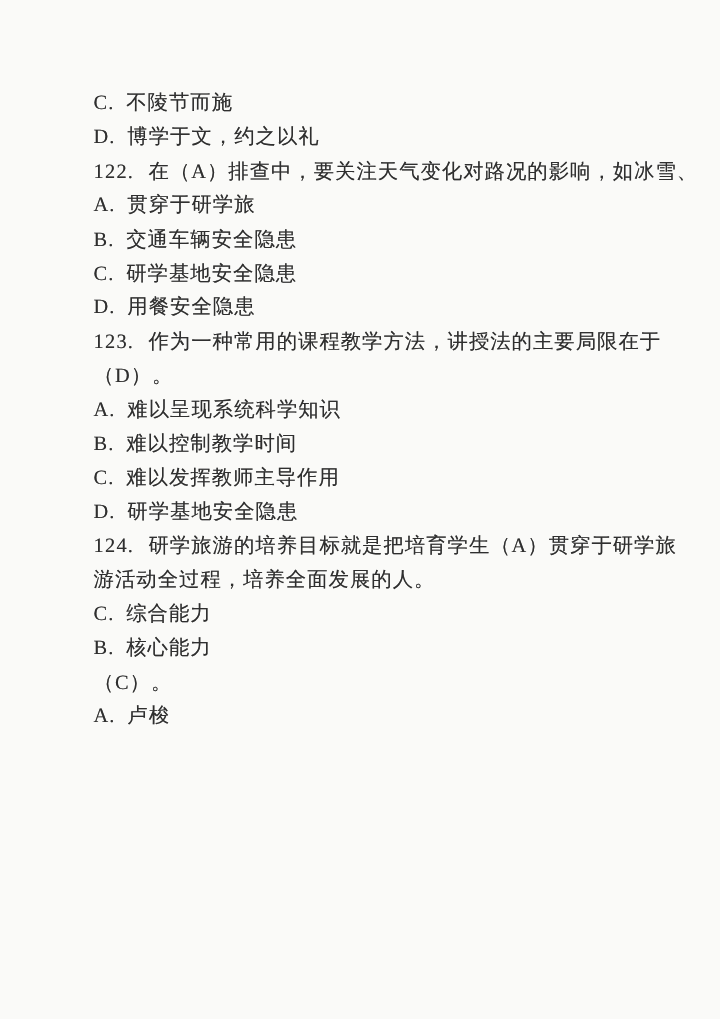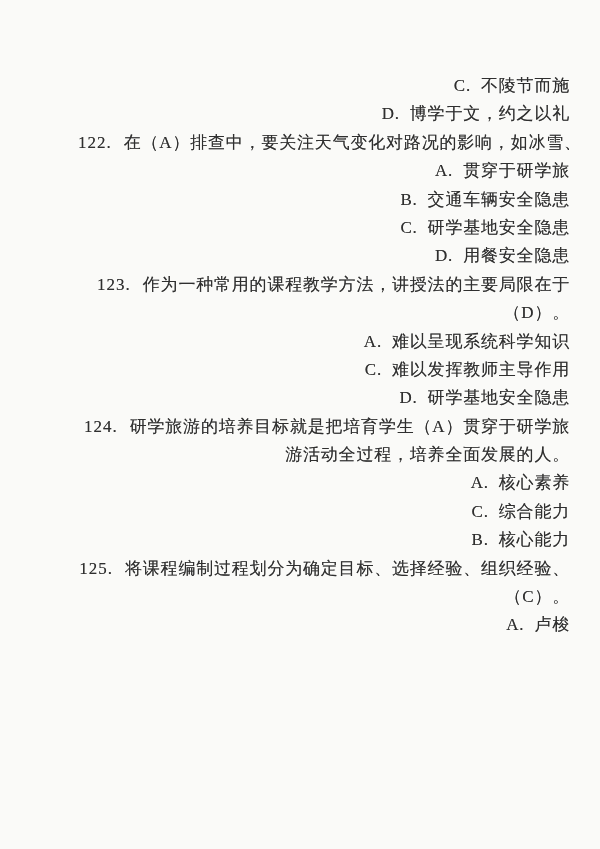--- a/index.html
+++ b/index.html
@@ -37,21 +37,21 @@
   .q-num {
     display: inline-block;
     margin-right: 12px;
     letter-spacing: 1px;
     font-family: Liberation Serif, serif;
   }
   .opt-label {
     display: inline-block;
     margin-right: 10px;
   }
-  .question-block { margin: 0; text-align: right; }
+  .question-block { margin: 0; }
 </style>
 </head>
 <body style="background: rgb(250, 250, 248);">
 
 <div class="page">
   <div class="doc-body">
       <div class="question-block">
         <div class="line option-line"><span class="opt-label">C.</span><span class="opt-text">不陵节而施</span></div>
         <div class="line option-line"><span class="opt-label">D.</span><span class="opt-text">博学于文，约之以礼</span></div>
       </div>
@@ -59,29 +59,28 @@
         <div class="line stem-line"><span class="q-num">122.</span><span class="stem-text">在（A）排查中，要关注天气变化对路况的影响，如冰雪、</span></div>
         <div class="line option-line"><span class="opt-label">A.</span><span class="opt-text">贯穿于研学旅</span></div>
         <div class="line option-line"><span class="opt-label">B.</span><span class="opt-text">交通车辆安全隐患</span></div>
         <div class="line option-line"><span class="opt-label">C.</span><span class="opt-text">研学基地安全隐患</span></div>
         <div class="line option-line"><span class="opt-label">D.</span><span class="opt-text">用餐安全隐患</span></div>
       </div>
       <div class="question-block">
         <div class="line stem-line"><span class="q-num">123.</span><span class="stem-text">作为一种常用的课程教学方法，讲授法的主要局限在于</span></div>
         <div class="line stem-line"><span class="stem-text">（D）。</span></div>
         <div class="line option-line"><span class="opt-label">A.</span><span class="opt-text">难以呈现系统科学知识</span></div>
+        <div class="line option-line"><span class="opt-label">B.</span><span class="opt-text">难以控制教学时间</span></div>
         <div class="line option-line"><span class="opt-label">C.</span><span class="opt-text">难以发挥教师主导作用</span></div>
         <div class="line option-line"><span class="opt-label">D.</span><span class="opt-text">研学基地安全隐患</span></div>
       </div>
       <div class="question-block">
         <div class="line stem-line"><span class="q-num">124.</span><span class="stem-text">研学旅游的培养目标就是把培育学生（A）贯穿于研学旅</span></div>
         <div class="line stem-line"><span class="stem-text">游活动全过程，培养全面发展的人。</span></div>
-        <div class="line option-line"><span class="opt-label">A.</span><span class="opt-text">核心素养</span></div>
         <div class="line option-line"><span class="opt-label">C.</span><span class="opt-text">综合能力</span></div>
         <div class="line option-line"><span class="opt-label">B.</span><span class="opt-text">核心能力</span></div>
       </div>
       <div class="question-block">
-        <div class="line stem-line"><span class="q-num">125.</span><span class="stem-text">将课程编制过程划分为确定目标、选择经验、组织经验、</span></div>
         <div class="line stem-line"><span class="stem-text">（C）。</span></div>
         <div class="line option-line"><span class="opt-label">A.</span><span class="opt-text">卢梭</span></div>
       </div>
     </div>
 </div>
 
 </body></html>

